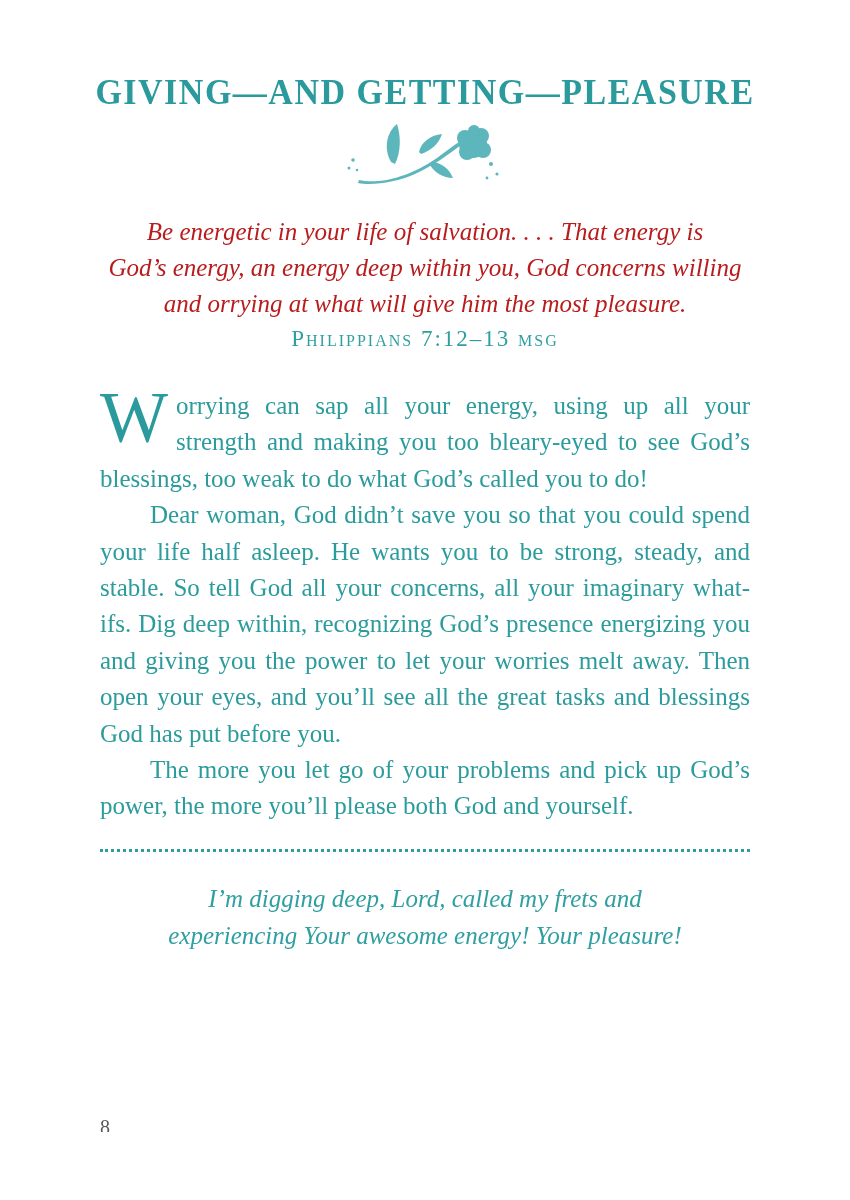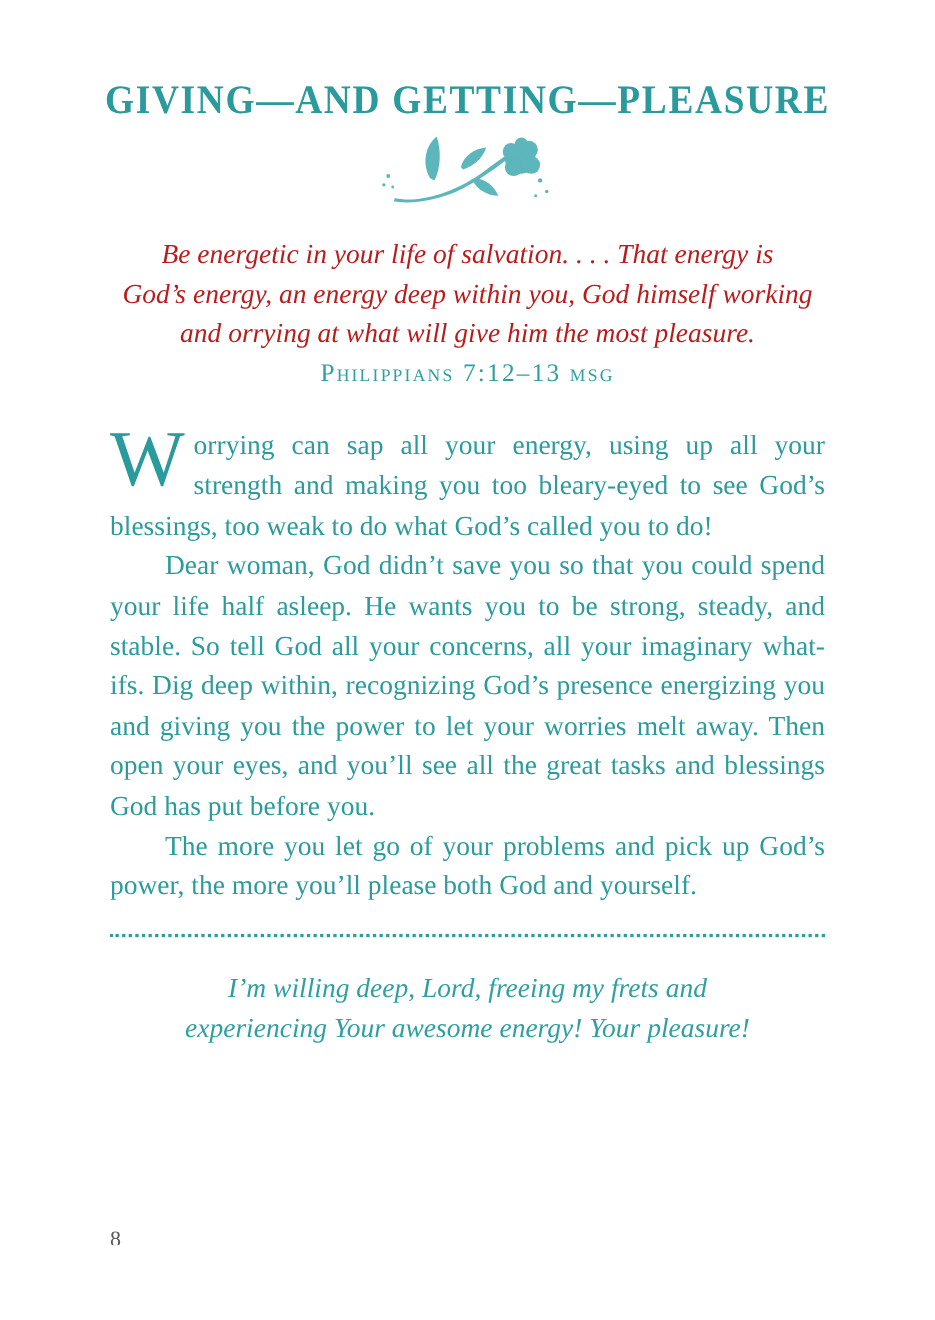--- a/index.html
+++ b/index.html
@@ -113,34 +113,34 @@
 
         <circle cx="146" cy="46" r="2.0"></circle>
         <circle cx="152" cy="56" r="1.6"></circle>
         <circle cx="142" cy="60" r="1.4"></circle>
       </g>
     </svg>
   </div>
 
   <div class="scripture">
     <div>Be energetic in your life of salvation. . . . That energy is</div>
-    <div>God’s energy, an energy deep within you, God himself working</div>
+    <div>God’s energy, an energy deep within you, God concerns willing</div>
     <div>and orrying at what will give him the most pleasure.</div>
   </div>
 
   <div class="reference">Philippians 7:12–13 msg</div>
 
   <div class="body-text">
     <p><span class="dropcap">W</span><span>orrying can sap all your energy, using up all your strength and making you too bleary-eyed to see God’s blessings, too weak to do what God’s called you to do!</span></p>
     <p class="indent">Dear woman, God didn’t save you so that you could spend your life half asleep. He wants you to be strong, steady, and stable. So tell God all your concerns, all your imaginary what-ifs. Dig deep within, recognizing God’s presence energizing you and giving you the power to let your worries melt away. Then open your eyes, and you’ll see all the great tasks and blessings God has put before you.</p>
     <p class="indent">The more you let go of your problems and pick up God’s power, the more you’ll please both God and yourself.</p>
   </div>
 
   <div class="divider"></div>
 
   <div class="prayer">
-    <div>I’m willing deep, Lord, freeing my frets and</div>
+    <div>I’m digging deep, Lord, called my frets and</div>
     <div>experiencing Your awesome energy! Your pleasure!</div>
   </div>
 
   <div class="page-number">8</div>
 
 </div>
 
 </body></html>

